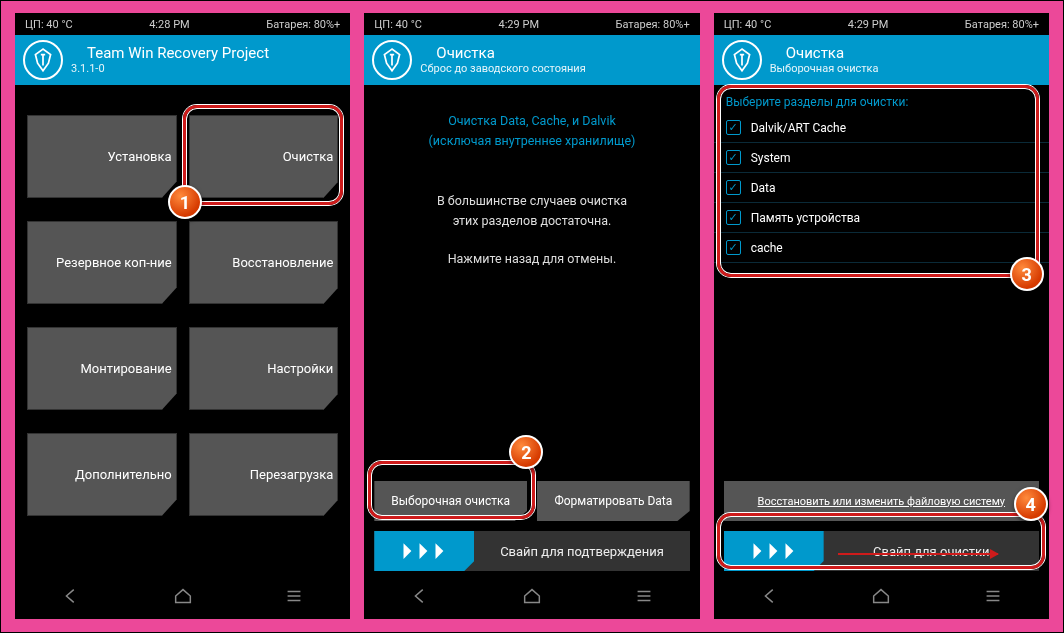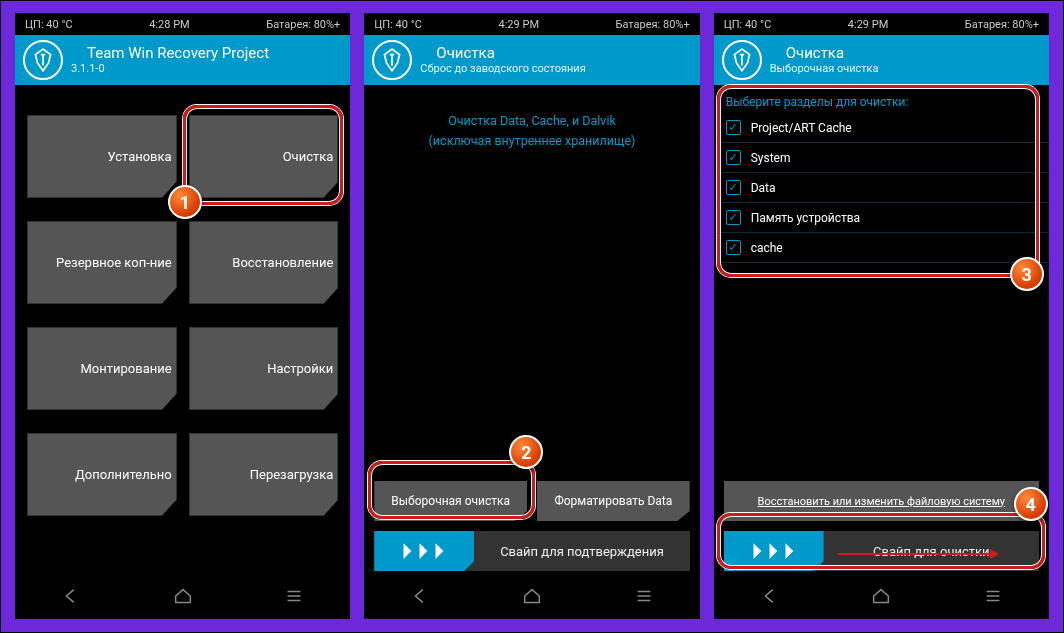--- a/index.html
+++ b/index.html
@@ -9,21 +9,21 @@
     width: 1064px;
     height: 633px;
     overflow: hidden;
   }
   .canvas {
     width: 1064px; height: 633px;
     border: 1px solid #000;
     display: flex;
     gap: 14px;
     padding: 12px 14px;
-    background: #6d28d9;
+    background: #ec4899;
   }
   .phone {
     width: 336px;
     height: 606px;
     background: #000;
     border-radius: 4px;
     position: relative;
     display: flex; flex-direction: column;
     color: #eee;
   }
@@ -248,20 +248,25 @@
       </div>
       <div class="header-text">
         <div class="header-title">Очистка</div>
         <div class="header-sub">Сброс до заводского состояния</div>
       </div>
     </div>
     <div class="content">
       <div class="wipe-body">
         <div class="wipe-link">Очистка Data, Cache, и Dalvik</div>
         <div class="wipe-link">(исключая внутреннее хранилище)</div>
+        <div class="wipe-text">
+          <div>В большинстве случаев очистка</div>
+          <div>этих разделов достаточна.</div>
+          <div style="margin-top:18px">Нажмите назад для отмены.</div>
+        </div>
       </div>
       <div class="bottom-buttons">
         <div class="btn">
             <span>Выборочная очистка</span>
           </div>
         <div class="btn">
             <span>Форматировать Data</span>
           </div>
       </div>
       <div class="swipe-bar">
@@ -310,21 +315,21 @@
       </div>
       <div class="header-text">
         <div class="header-title">Очистка</div>
         <div class="header-sub">Выборочная очистка</div>
       </div>
     </div>
     <div class="content">
       <div class="adv-title">Выберите разделы для очистки:</div>
       <div class="check-row">
           <span class="check">✓</span>
-          <span>Project/ART Cache</span>
+          <span>Dalvik/ART Cache</span>
         </div>
       <div class="check-row">
           <span class="check">✓</span>
           <span>System</span>
         </div>
       <div class="check-row">
           <span class="check">✓</span>
           <span>Data</span>
         </div>
       <div class="check-row">

